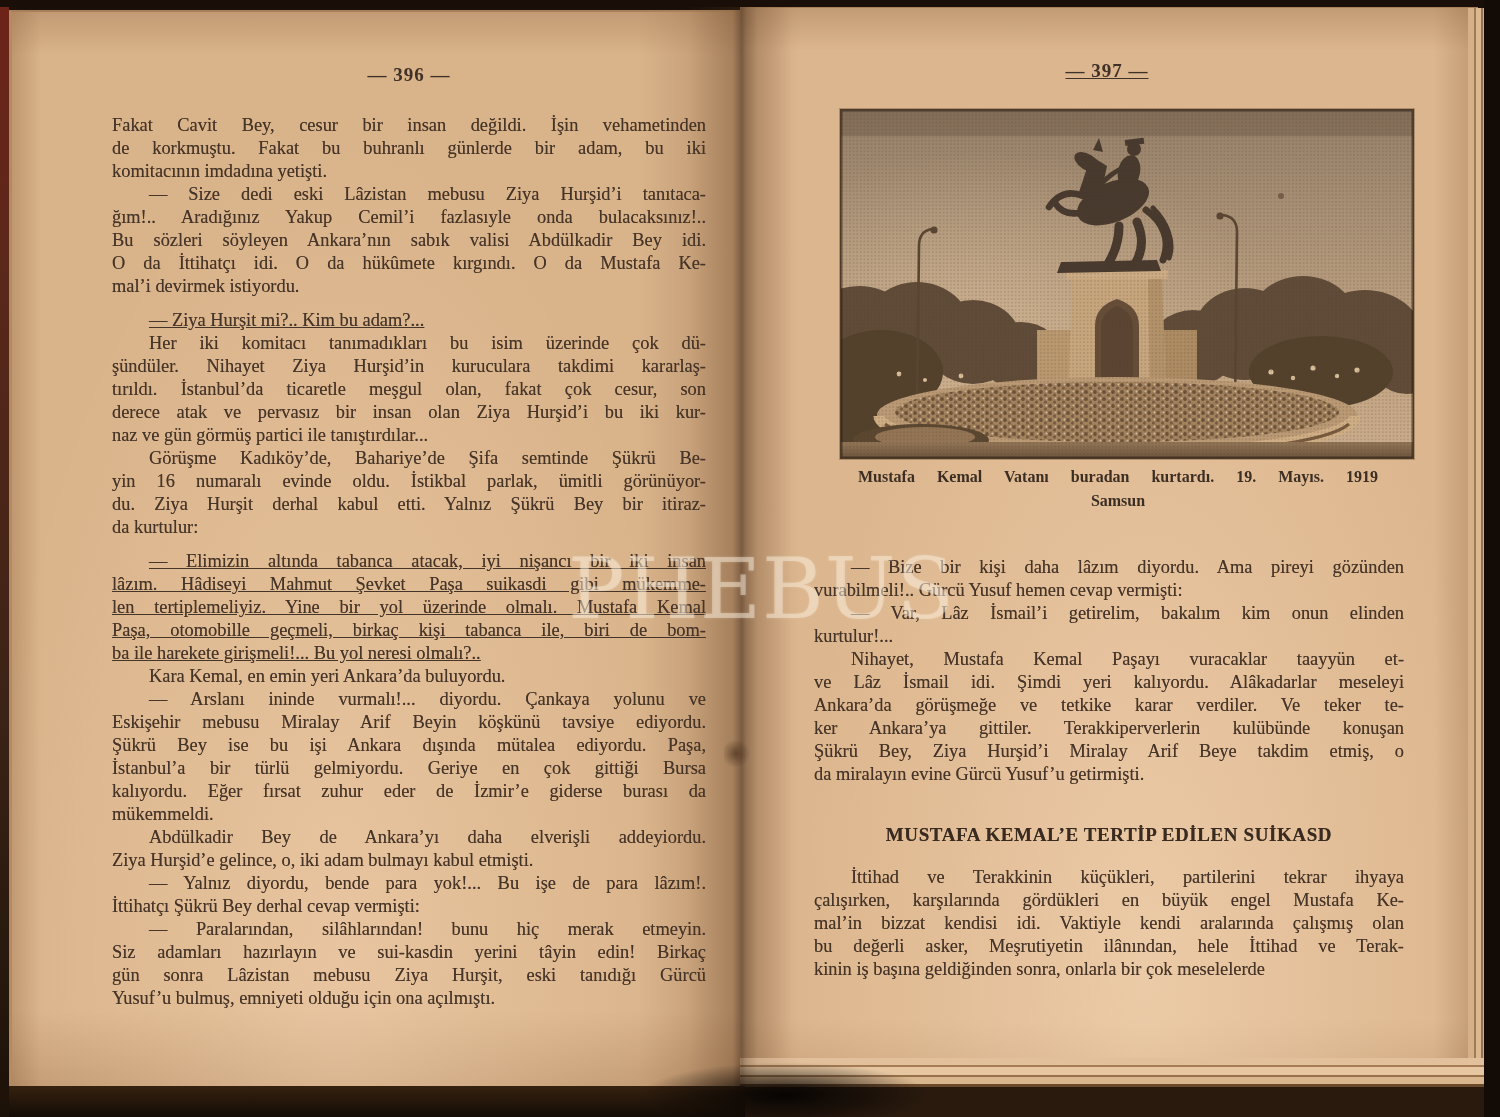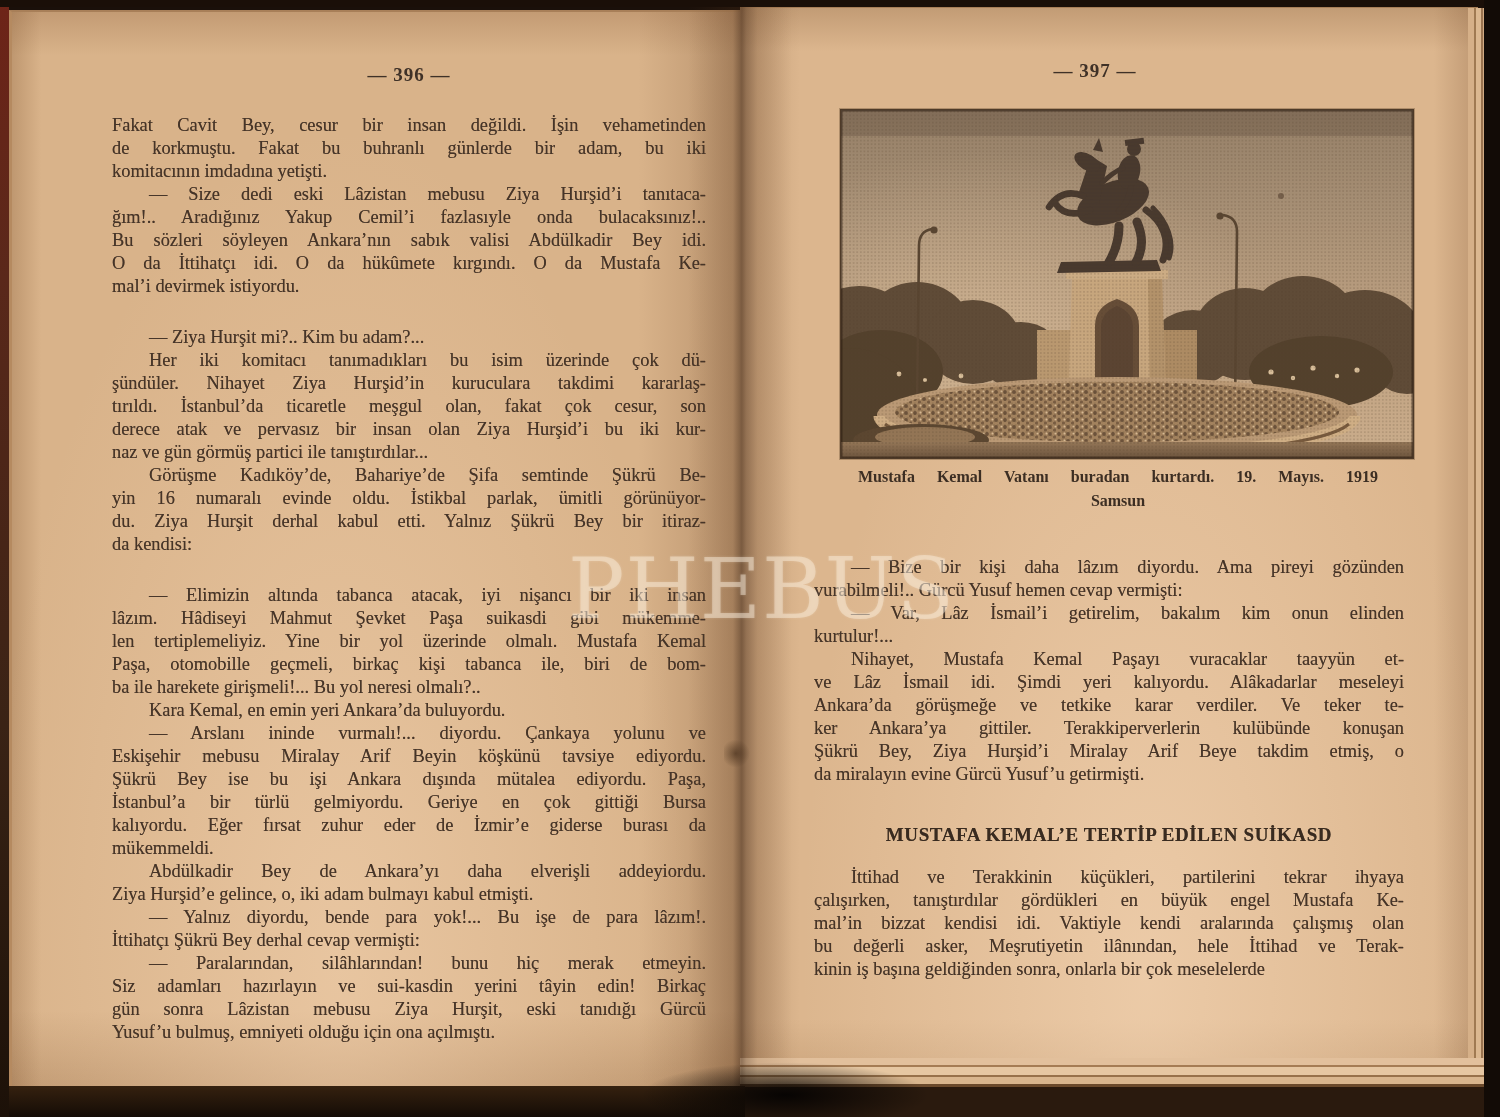--- a/index.html
+++ b/index.html
@@ -51,21 +51,21 @@
     font-family:"DejaVu Serif","Liberation Serif",serif;font-size:84px;font-weight:400;
     color:rgba(252,240,224,.42);letter-spacing:1px;text-shadow:0 0 3px rgba(252,240,224,.22);}
   
   .pagenum{position:absolute;width:594px;text-align:center;font-size:19px;color:#3f3127;
     letter-spacing:1px;font-weight:bold;}
   .textcol{position:absolute;font-size:18.4px;line-height:23px;color:#453428;
     text-shadow:0 0 .5px rgba(60,40,25,.55);}
   .line{text-align:justify;text-align-last:justify;text-justify:inter-word;}
   .line.last{text-align-last:left;}
   .line.first{text-indent:37px;}
-  .para.gap{margin-top:28px;}
+  .para.gap{margin-top:11px;text-decoration:underline;}
   
   #photo{position:absolute;left:100px;top:101px;width:572px;height:348px;
     border:1px solid #4e3a28;background:#b49878;
     box-shadow:inset 0 0 30px rgba(50,32,18,.5), 0 0 0 1px rgba(90,65,40,.35);}
   #photo svg{display:block;width:100%;height:100%;}
   #caption{position:absolute;left:118px;top:457px;width:520px;font-size:16px;font-weight:bold;
     color:#3c2e23;line-height:24px;}
   #caption .cap1{text-align:justify;text-align-last:justify;}
   #caption .cap2{text-align:center;}
   #heading-right{position:absolute;left:74px;top:816px;width:590px;text-align:center;
@@ -99,21 +99,21 @@
           <div class="line first">Her iki komitacı tanımadıkları bu isim üzerinde çok dü-</div>
           <div class="line">şündüler. Nihayet Ziya Hurşid’in kuruculara takdimi kararlaş-</div>
           <div class="line">tırıldı. İstanbul’da ticaretle meşgul olan, fakat çok cesur, son</div>
           <div class="line">derece atak ve pervasız bir insan olan Ziya Hurşid’i bu iki kur-</div>
           <div class="line last">naz ve gün görmüş partici ile tanıştırdılar...</div>
         </div>
         <div class="para">
           <div class="line first">Görüşme Kadıköy’de, Bahariye’de Şifa semtinde Şükrü Be-</div>
           <div class="line">yin 16 numaralı evinde oldu. İstikbal parlak, ümitli görünüyor-</div>
           <div class="line">du. Ziya Hurşit derhal kabul etti. Yalnız Şükrü Bey bir itiraz-</div>
-          <div class="line last">da kendisi:</div>
+          <div class="line last">da kurtulur:</div>
         </div>
         <div class="para gap">
           <div class="line first">— Elimizin altında tabanca atacak, iyi nişancı bir iki insan</div>
           <div class="line">lâzım. Hâdiseyi Mahmut Şevket Paşa suikasdi gibi mükemme-</div>
           <div class="line">len tertiplemeliyiz. Yine bir yol üzerinde olmalı. Mustafa Kemal</div>
           <div class="line">Paşa, otomobille geçmeli, birkaç kişi tabanca ile, biri de bom-</div>
           <div class="line last">ba ile harekete girişmeli!... Bu yol neresi olmalı?..</div>
         </div>
         <div class="para">
           <div class="line last first">Kara Kemal, en emin yeri Ankara’da buluyordu.</div>
@@ -137,21 +137,21 @@
         <div class="para">
           <div class="line first">— Paralarından, silâhlarından! bunu hiç merak etmeyin.</div>
           <div class="line">Siz adamları hazırlayın ve sui-kasdin yerini tâyin edin! Birkaç</div>
           <div class="line">gün sonra Lâzistan mebusu Ziya Hurşit, eski tanıdığı Gürcü</div>
           <div class="line last">Yusuf’u bulmuş, emniyeti olduğu için ona açılmıştı.</div>
         </div>
       </div>
   </div>
 
   <div class="page" id="page-right">
-    <div class="pagenum" style="left:58px;top:52px;">— 397 —</div>
+    <div class="pagenum" style="left:70px;top:52px;text-decoration:underline;">— 397 —</div>
 
     <div id="photo" title="Halftone photograph: equestrian statue of Mustafa Kemal on a rearing horse atop a stone pedestal with pointed-arch relief, trees and lamp posts around, circular flower pool in front (Honor Monument, Samsun)">
       <svg viewBox="0 0 572 348" preserveAspectRatio="none">
         <defs>
           <linearGradient id="skyG" x1="0" y1="0" x2="0" y2="1">
             <stop offset="0" stop-color="#8d7963"></stop>
               <stop offset=".25" stop-color="#9e8870"></stop>
             <stop offset=".55" stop-color="#b59a7d"></stop>
               <stop offset=".8" stop-color="#c2a585"></stop>
             <stop offset="1" stop-color="#c9ac8c"></stop>
@@ -286,21 +286,21 @@
           <div class="line">Şükrü Bey, Ziya Hurşid’i Miralay Arif Beye takdim etmiş, o</div>
           <div class="line last">da miralayın evine Gürcü Yusuf’u getirmişti.</div>
         </div>
       </div>
 
     <div id="heading-right">MUSTAFA KEMAL’E TERTİP EDİLEN SUİKASD</div>
 
     <div class="textcol" style="left:74px;top:858px;width:590px;">
         <div class="para">
           <div class="line first">İttihad ve Terakkinin küçükleri, partilerini tekrar ihyaya</div>
-          <div class="line">çalışırken, tanıştırdılar gördükleri en büyük engel Mustafa Ke-</div>
+          <div class="line">çalışırken, karşılarında gördükleri en büyük engel Mustafa Ke-</div>
           <div class="line">mal’in bizzat kendisi idi. Vaktiyle kendi aralarında çalışmış olan</div>
           <div class="line">bu değerli asker, Meşrutiyetin ilânından, hele İttihad ve Terak-</div>
           <div class="line last">kinin iş başına geldiğinden sonra, onlarla bir çok meselelerde</div>
         </div>
       </div>
   </div>
 
   <div id="gutter"></div>
   <div id="smudge"></div>
   <div id="cover-edge"></div>

